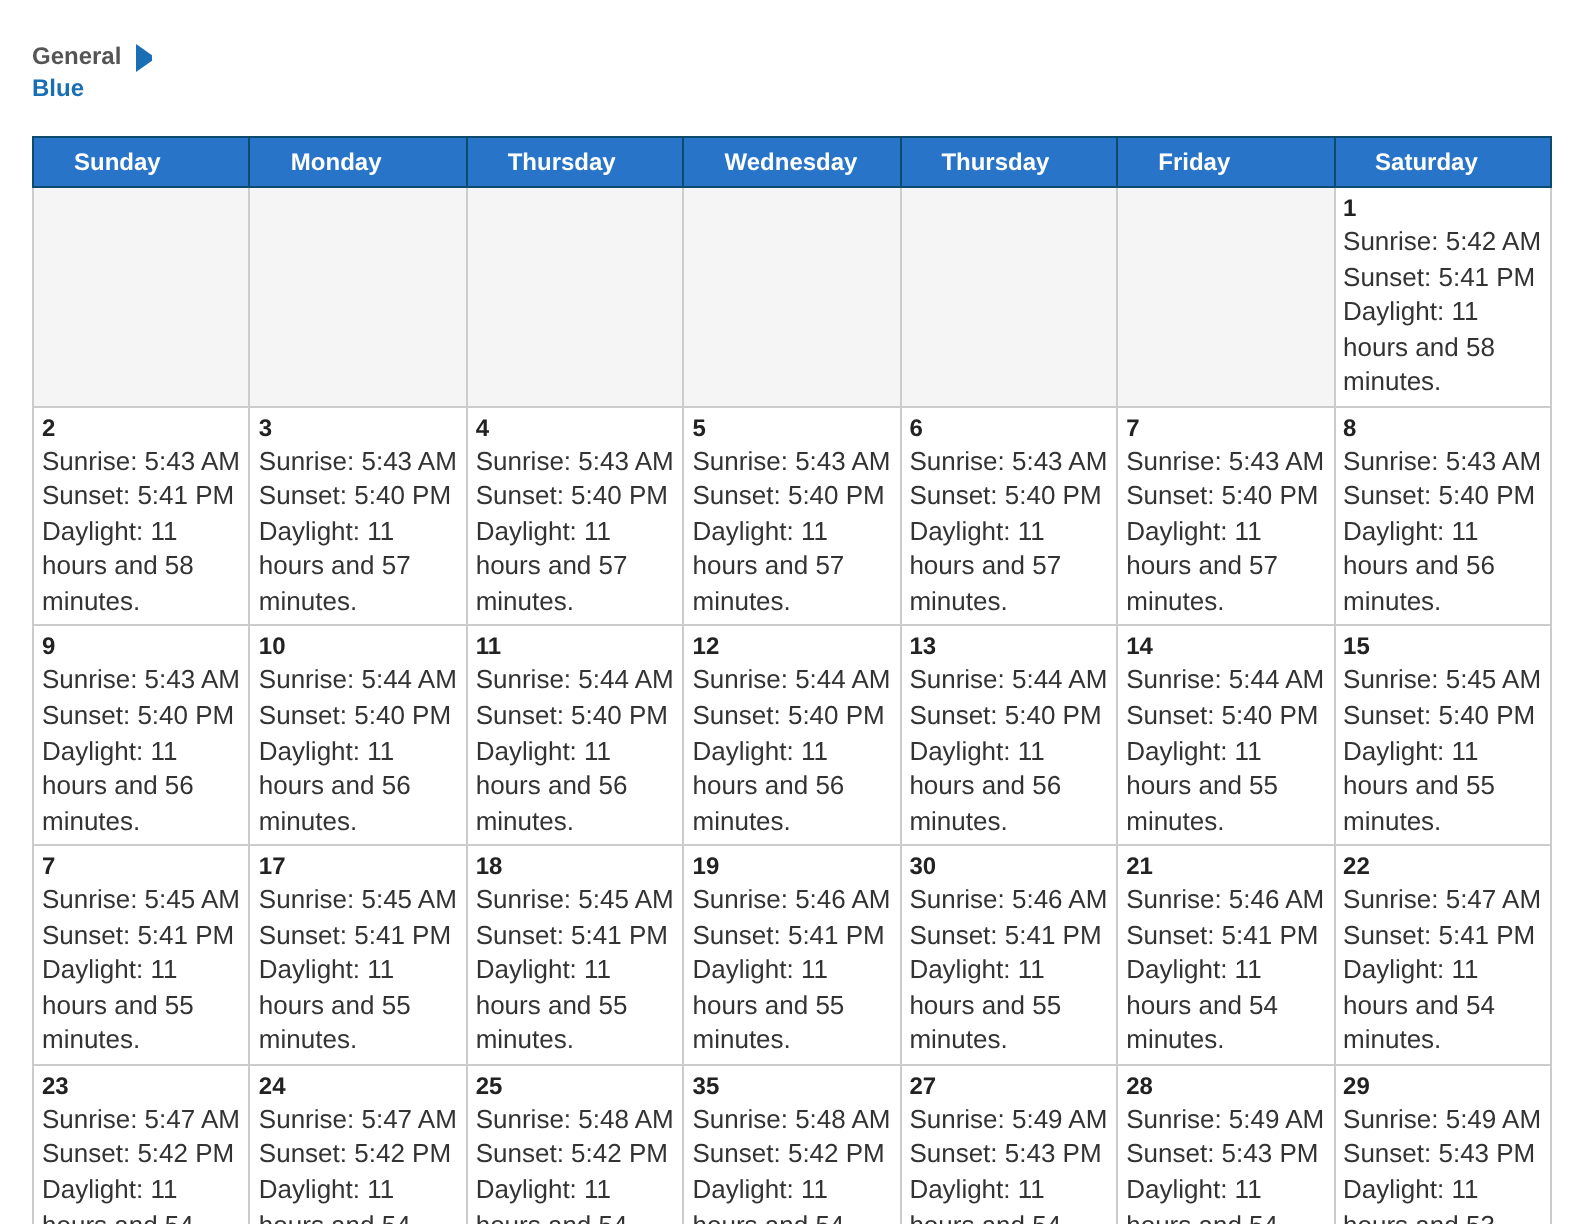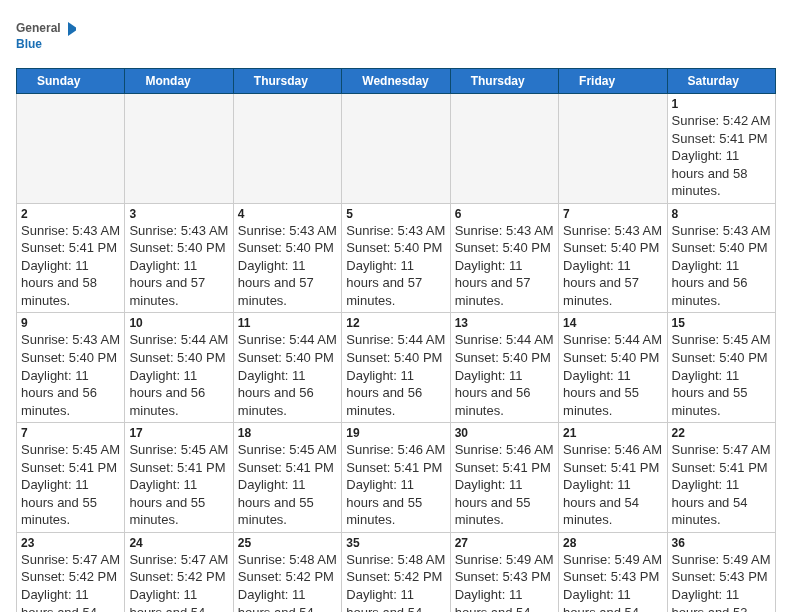--- a/index.html
+++ b/index.html
@@ -221,18 +221,18 @@
         </td>
         <td>
           <span class="day-number">27</span>
           <div class="day-info">Sunrise: 5:49 AM<br>Sunset: 5:43 PM<br>Daylight: 11 hours and 54 minutes.</div>
         </td>
         <td>
           <span class="day-number">28</span>
           <div class="day-info">Sunrise: 5:49 AM<br>Sunset: 5:43 PM<br>Daylight: 11 hours and 54 minutes.</div>
         </td>
         <td>
-          <span class="day-number">36</span>
+          <span class="day-number">29</span>
           <div class="day-info">Sunrise: 5:49 AM<br>Sunset: 5:43 PM<br>Daylight: 11 hours and 53 minutes.</div>
         </td>
       </tr>
     </tbody>
 </table>
 
 </body></html>

